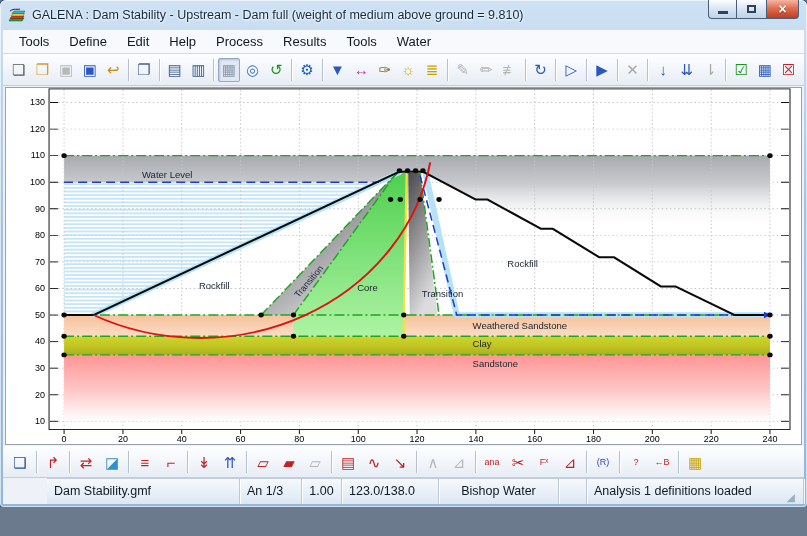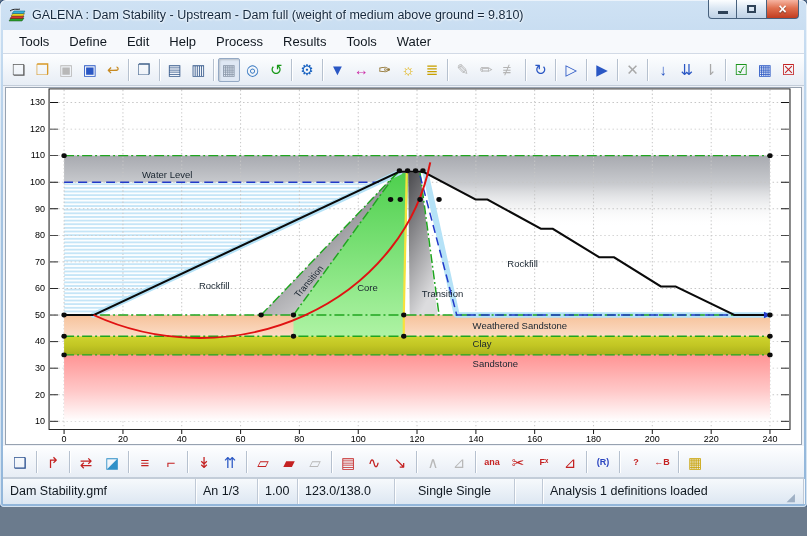--- a/index.html
+++ b/index.html
@@ -20,26 +20,26 @@
   .glyph-min{width:10px;height:3px;background:#2e4257;margin-top:7px;}
   .glyph-max{width:9px;height:8px;border:2px solid #2e4257;background:transparent;}
   .glyph-close{color:#fff;font-weight:bold;font-size:14px;line-height:14px;text-shadow:0 1px 1px rgba(0,0,0,.45);}
   .client{position:absolute;left:3px;right:3px;top:30px;bottom:3px;background:#eef2f8;display:flex;flex-direction:column;}
   .menubar{height:24px;background:#f7f9fc;border-bottom:1px solid #d2dae6;display:flex;align-items:center;padding-left:6px;font-size:13px;color:#101820;}
   .menu-item{padding:3px 10px;cursor:default;}
   .toolbar{height:32px;background:linear-gradient(#fdfeff,#e7edf5);border-bottom:1px solid #c3cdd9;display:flex;align-items:center;padding:0 4px;flex:0 0 auto;}
   .toolbar.bottombar{border-top:1px solid #ffffff;}
   .tbtn{width:24px;height:24px;margin:0 1px;display:flex;align-items:center;justify-content:center;font-size:15px;line-height:23px;
     border:1px solid transparent;border-radius:2px;cursor:default;user-select:none;}
-  .tbtn.txt{font-size:9px;font-weight:bold;letter-spacing:0;}
+  .tbtn.txt{font-size:9px;font-weight:normal;letter-spacing:0;}
   .tbtn.pressed{background:#dfe8f4;border-color:#94a9c4;box-shadow:inset 1px 1px 2px rgba(0,0,0,.18);}
   .tsep{width:1px;height:22px;background:#b6c1cf;box-shadow:1px 0 0 #fff;margin:0 3px;flex:0 0 auto;}
   .plotwrap{flex:1 1 auto;margin:1px 2px;background:#fff;border:1px solid #97a2b0;box-shadow:inset 1px 1px 2px rgba(0,0,0,.2);position:relative;overflow:hidden;}
   .plotwrap svg{position:absolute;left:0;top:0;width:100%;height:100%;}
-  .statusbar{height:26px;flex:0 0 auto;background:linear-gradient(#f6f9fc,#dde7f2);border-top:1px solid #c3cdd9;display:flex;align-items:stretch;font-size:12.5px;color:#101820;}
+  .statusbar{height:26px;flex:0 0 auto;background:linear-gradient(#f6f9fc,#dde7f2);border-top:1px solid #c3cdd9;display:flex;align-items:stretch;font-size:12.5px;color:#101820;margin-left:44px;}
   .spanel{border-right:1px solid #bfc9d6;box-shadow:1px 0 0 rgba(255,255,255,.9);padding:5px 7px 0 7px;white-space:nowrap;overflow:hidden;}
   .spanel.grow{flex:1 1 auto;display:flex;}
   .grip{margin-left:auto;align-self:flex-end;color:#9fb0c4;font-size:11px;line-height:11px;padding:0 1px 1px 0;}
   
   .water{fill:url(#patWater);}
   .dam{fill:#ffffff;}
   .transzone{fill:url(#gradTrans);}
   .transzone.r{fill:url(#gradTransR);}
   .core{fill:url(#gradCore);}
   .filterline{fill:none;stroke:#f6e13c;stroke-width:2.2;}
@@ -374,23 +374,23 @@
         <div class="tbtn txt" style="color: rgb(42, 68, 192);">(R)</div>
         <div class="tsep"></div>
         <div class="tbtn txt" style="color: rgb(196, 34, 34);">?</div>
         <div class="tbtn txt" style="color: rgb(196, 34, 34);">←B</div>
         <div class="tsep"></div>
         <div class="tbtn" style="color: rgb(200, 160, 0);">▦</div>
       </div>
     <div class="statusbar" id="statusbar">
         <div class="spanel" style="flex: 0 0 193px; width: 193px; text-align: left;"><span>Dam Stability.gmf</span></div>
         <div class="spanel" style="flex: 0 0 62px; width: 62px; text-align: left;"><span>An 1/3</span></div>
-        <div class="spanel" style="flex: 0 0 40px; width: 40px; text-align: left;"><span>1.00</span></div>
+        <div class="spanel" style="flex: 0 0 40px; width: 40px; text-align: center;"><span>1.00</span></div>
         <div class="spanel" style="flex: 0 0 97px; width: 97px; text-align: left;"><span>123.0/138.0</span></div>
-        <div class="spanel" style="flex: 0 0 120px; width: 120px; text-align: center;"><span>Single Single</span></div>
+        <div class="spanel" style="flex: 0 0 120px; width: 120px; text-align: center;"><span>Bishop Water</span></div>
         <div class="spanel" style="flex: 0 0 28px; width: 28px; text-align: left;"><span></span></div>
         <div class="spanel grow" style="text-align: left;">
           <span>Analysis 1 definitions loaded</span>
           <span class="grip">◢</span>
         </div>
       </div>
   </div>
 </div>
 
 </body></html>

